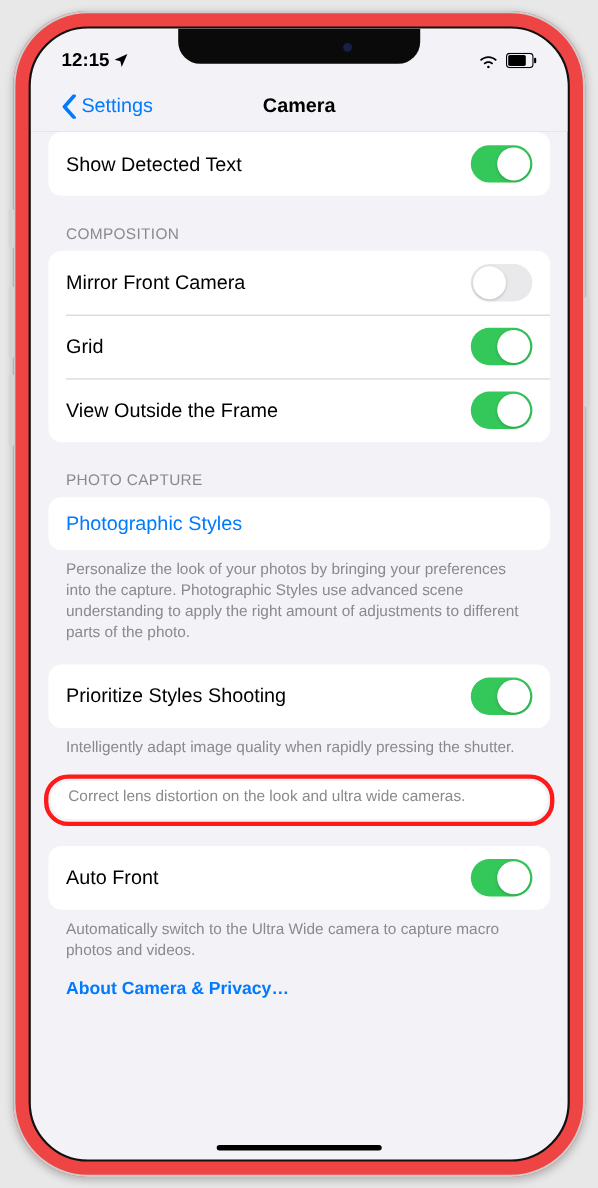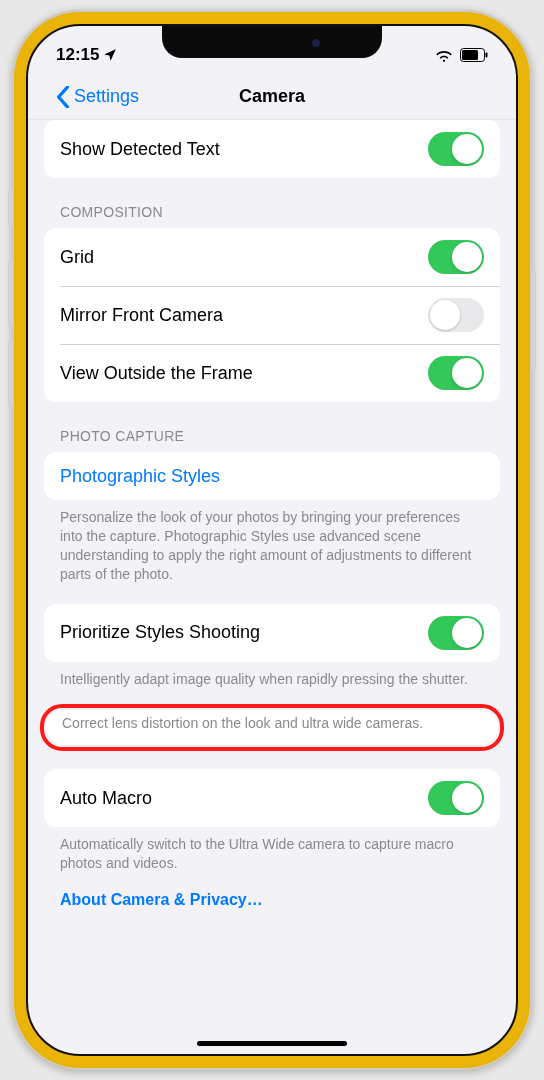--- a/index.html
+++ b/index.html
@@ -8,21 +8,21 @@
       height: 1080px;
       background: #e8e8e8;
       display: flex;
       justify-content: center;
       align-items: center;
       font-family: -apple-system, 'Helvetica Neue', Helvetica, Arial, sans-serif;
     }
     .phone-frame {
       width: 520px;
       height: 1060px;
-      background: #eab308;
+      background: #ef4444;
       border-radius: 68px;
       padding: 14px;
       box-shadow: 0 2px 8px rgba(0,0,0,0.25), inset 0 0 0 2px #ccc;
       position: relative;
     }
     .side-btn {
       position: absolute;
       background: #d4d4d4;
       border-radius: 3px;
     }
@@ -226,28 +226,28 @@
             <span class="cell-label">Show Detected Text</span>
             <div class="toggle on">
                 <div class="knob"></div>
               </div>
           </div>
         </div>
 
         <div class="group-header">COMPOSITION</div>
         <div class="cell-group">
           <div class="cell">
-            <span class="cell-label">Grid</span>
-            <div class="toggle on">
-                <div class="knob"></div>
-              </div>
-          </div>
-          <div class="cell">
             <span class="cell-label">Mirror Front Camera</span>
             <div class="toggle off">
+                <div class="knob"></div>
+              </div>
+          </div>
+          <div class="cell">
+            <span class="cell-label">Grid</span>
+            <div class="toggle on">
                 <div class="knob"></div>
               </div>
           </div>
           <div class="cell">
             <span class="cell-label">View Outside the Frame</span>
             <div class="toggle on">
                 <div class="knob"></div>
               </div>
           </div>
         </div>
@@ -271,21 +271,21 @@
         <div class="footer-note">Intelligently adapt image quality when rapidly pressing the shutter.</div>
 
         <div class="highlight-box">
           <div class="cell-group">
             <div class="inner-footer">Correct lens distortion on the look and ultra wide cameras.</div>
           </div>
         </div>
 
         <div class="cell-group" style="margin-top:18px">
           <div class="cell">
-            <span class="cell-label">Auto Macro</span>
+            <span class="cell-label">Auto Front</span>
             <div class="toggle on">
                 <div class="knob"></div>
               </div>
           </div>
         </div>
         <div class="footer-note">Automatically switch to the Ultra Wide camera to capture macro photos and videos.</div>
 
         <div class="link-row">
           <span class="link-text">About Camera &amp; Privacy…</span>
         </div>

